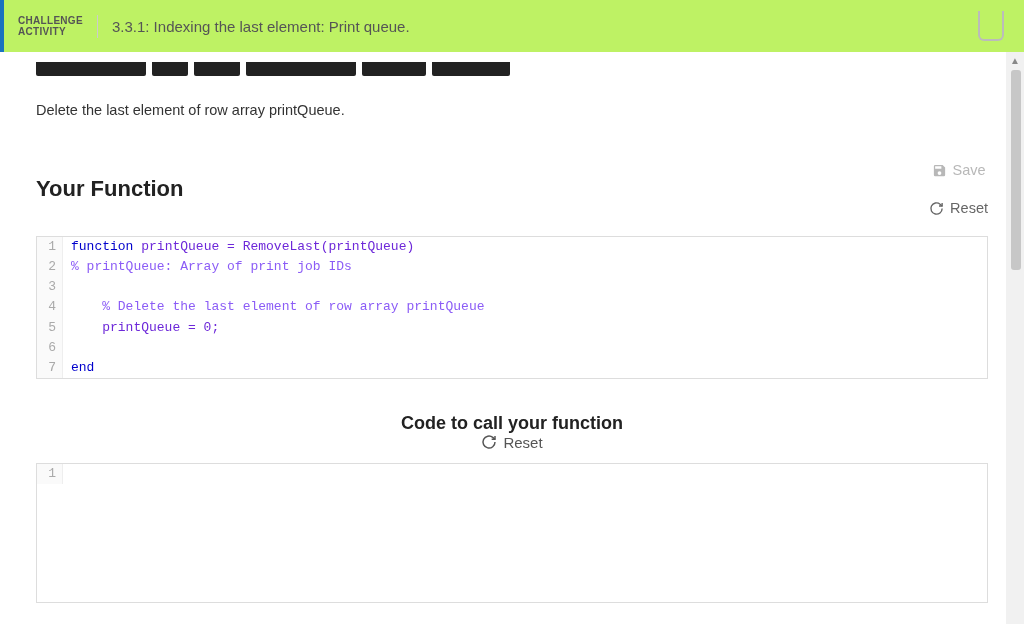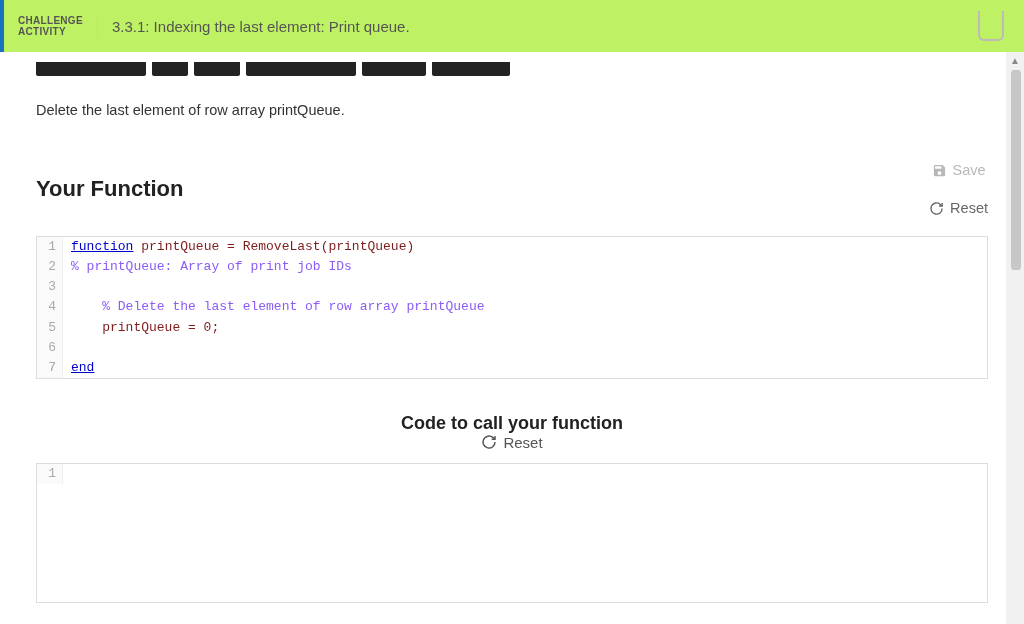--- a/index.html
+++ b/index.html
@@ -142,23 +142,23 @@
     width: 26px;
     text-align: right;
     color: #aaa;
     padding-right: 6px;
     border-right: 1px solid #eee;
     background: #fafafa;
     user-select: none;
     flex-shrink: 0;
   }
   .code { padding-left: 8px; }
-  .kw-blue  { color: #0000cc; text-decoration: underline; }
+  .kw-blue  { color: #0000cc; }
   .kw-green { color: #8b5cf6; }
-  .kw-black { color: #7f1d1d; }
+  .kw-black { color: #6d28d9; }
   .call-section-row {
     display: flex;
     align-items: center;
     margin-top: 34px;
     margin-bottom: 12px;
     flex-direction: column;
   }
   .call-reset {
     color: #555;
     font-size: 15px;

